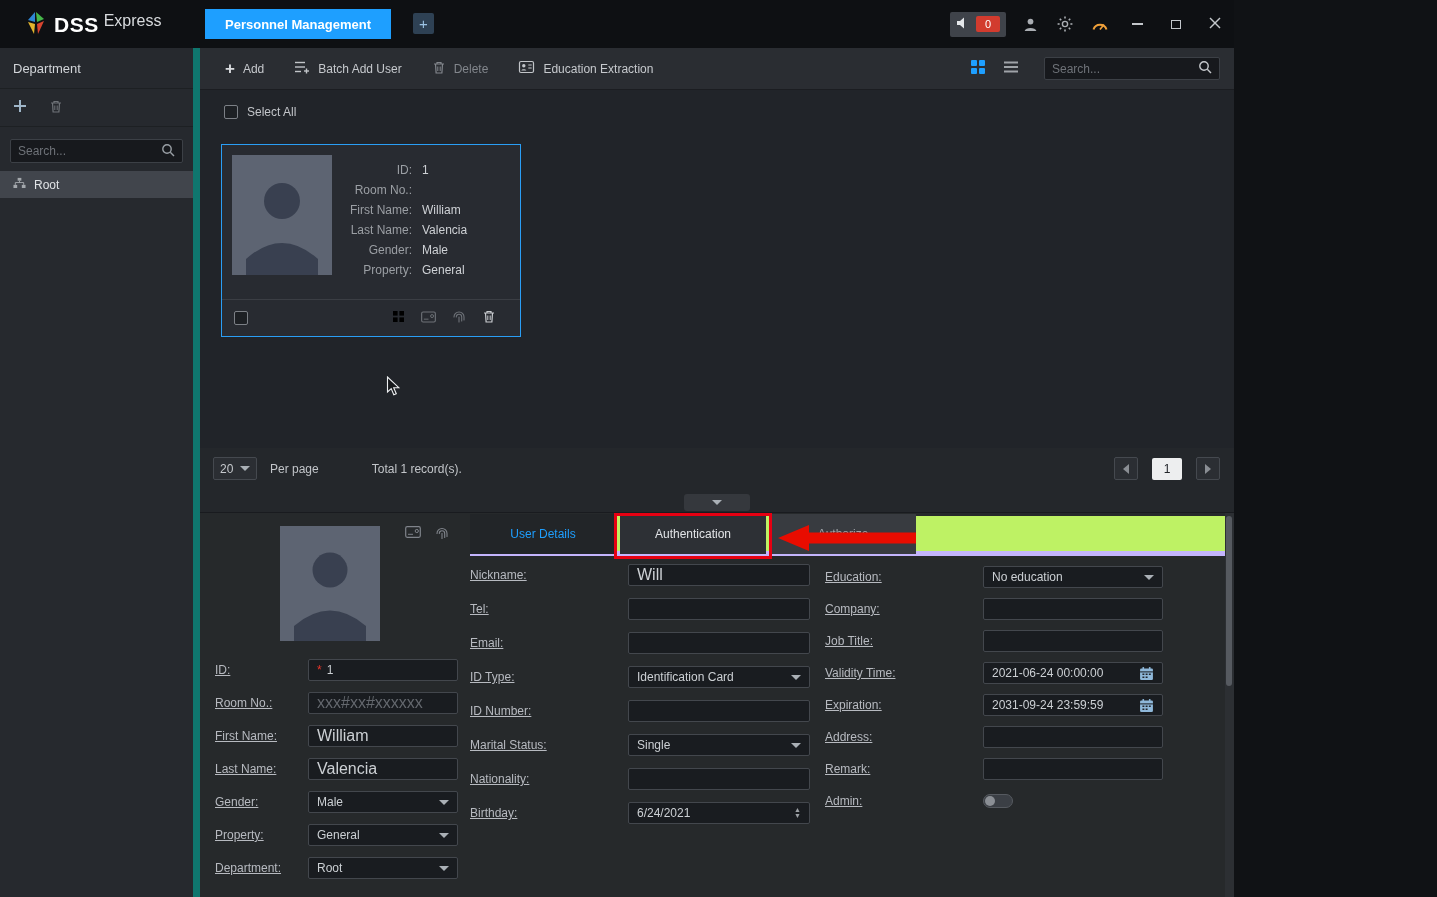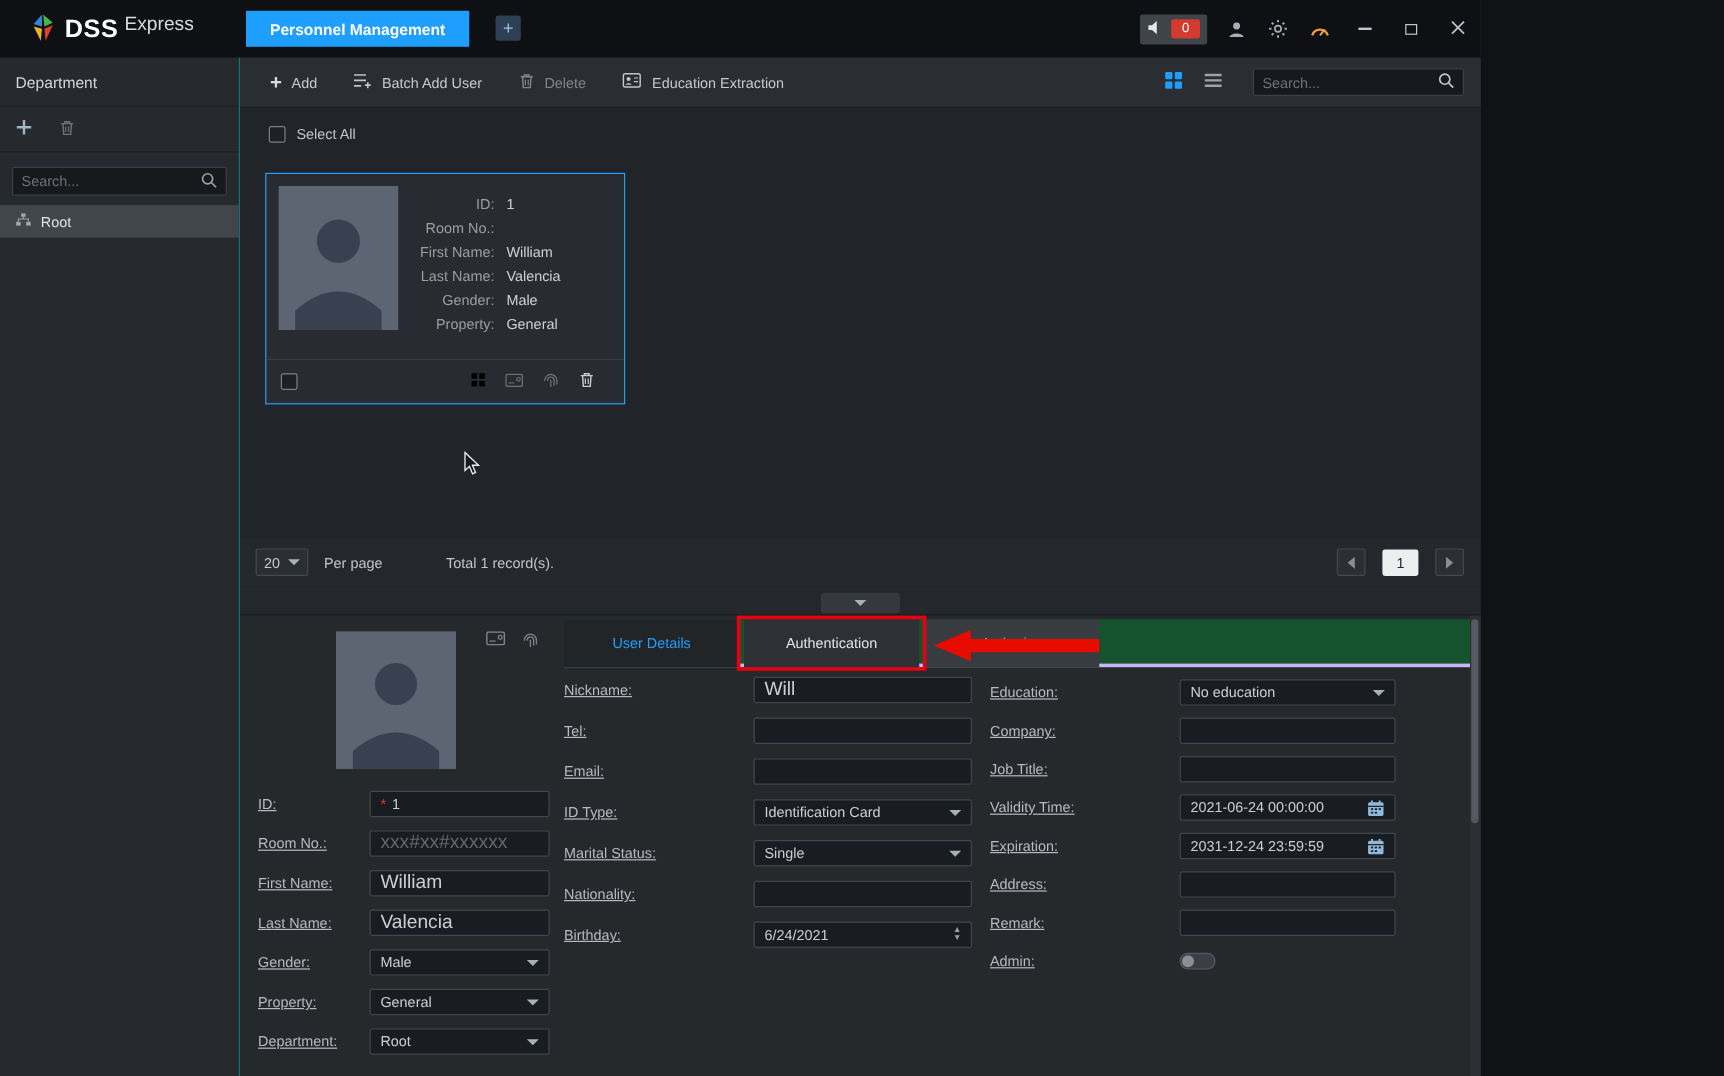--- a/index.html
+++ b/index.html
@@ -19,21 +19,21 @@
   .tb-right { position:absolute; right:6px; top:0; height:48px; display:flex; align-items:center; gap:13px; }
   .sound-btn { display:flex; align-items:center; gap:6px; background:#3f434a; border-radius:2px; padding:4px 6px; cursor:pointer; }
   .badge { background:#d23b2e; color:#fff; font-size:11px; min-width:24px; height:16px; line-height:16px;
            text-align:center; border-radius:2px; }
   .tb-icon { width:22px; height:22px; display:flex; align-items:center; justify-content:center; cursor:pointer; }
   .wc { width:26px; height:26px; display:flex; align-items:center; justify-content:center; cursor:pointer; }
   .wc-min-bar { width:11px; height:2px; background:#c3c7cb; }
   .wc-max-box { width:10px; height:9px; border:1.5px solid #c3c7cb; }
 
   
-  .sidebar { position:absolute; top:48px; left:0; width:200px; bottom:0; background:#26292e; border-right:1px solid #0f766e; }
+  .sidebar { position:absolute; top:48px; left:0; width:200px; bottom:0; background:#26292e; border-right:7px solid #0f766e; }
   .sb-header { height:41px; display:flex; align-items:center; padding-left:13px; color:#d2d5d9; font-size:13px;
                border-bottom:1px solid #1d2023; }
   .sb-actions { height:38px; display:flex; align-items:center; gap:22px; padding-left:13px; border-bottom:1px solid #1d2023; }
   .sb-search { margin:12px 10px 8px 10px; height:24px; background:#17191d; border:1px solid #3c4046; border-radius:2px;
                display:flex; align-items:center; padding:0 7px; }
   .sb-search input { flex:1; background:transparent; border:none; outline:none; color:#c6c9cd; font-size:12px; width:120px; }
   .sb-search input::placeholder { color:#6e7artifact; color:#6e7278; }
   .sb-item { height:27px; display:flex; align-items:center; gap:8px; padding-left:13px; background:#41454c; color:#e0e3e6;
              cursor:pointer; margin-top:6px; }
 
@@ -98,22 +98,22 @@
   .box { background:#191c20; border:1px solid #43474d; border-radius:2px; height:22px; display:flex;
          align-items:center; padding:0 8px; color:#ccd0d4; cursor:pointer; }
   .sel { justify-content:space-between; }
   .w150 { width:150px; } .w182 { width:182px; } .w180 { width:180px; }
   .req { color:#e8352a; margin-right:5px; }
   .spincol { margin-left:auto; display:flex; flex-direction:column; line-height:6px; font-size:7px; color:#9ca0a5; }
   .cal { margin-left:auto; display:flex; }
   .toggle { width:30px; height:14px; background:#3b3f45; border:1px solid #565a60; border-radius:8px; position:relative; cursor:pointer; }
   .toggle .knob { position:absolute; left:1px; top:1px; width:10px; height:10px; border-radius:50%; background:#8b8f95; }
 
-  .tabstrip { position:absolute; left:270px; right:9px; top:3px; height:40px; background:#14532d;
-              border-bottom:3px solid #c4b5fd; display:flex; }
+  .tabstrip { position:absolute; left:270px; right:9px; top:3px; height:40px; background:#bef264;
+              border-bottom:5px solid #c4b5fd; display:flex;align-items:center; }
   .tab { width:146px; height:40px; margin-right:4px; display:flex; align-items:center; justify-content:center;
          cursor:pointer; background:#383b40; color:#9fa3a8; }
   .tab.active { background:#222528; color:#1e9fff; }
   .tab.auth { background:#2d3035; color:#e2e4e7; }
 
   .mform { position:absolute; left:270px; top:51px; display:flex; flex-direction:column; gap:12px; }
   .rform { position:absolute; left:625px; top:53px; display:flex; flex-direction:column; gap:10px; }
 
   .anno-rect { position:absolute; left:414px; top:0px; width:158px; height:46px; border:3px solid #e60012; z-index:6; pointer-events:none; }
   .anno-arrow { position:absolute; left:576px; top:10px; z-index:7; pointer-events:none; }
@@ -528,20 +528,24 @@
           <input class="ti w182" style="">
         </div>
         <div class="frow">
           <span class="flabel mw">ID Type:</span>
           <div class="box sel w182">
             <span>Identification Card</span>
             <span class="chev-down"></span>
           </div>
         </div>
         <div class="frow">
+          <span class="flabel mw">ID Number:</span>
+          <input class="ti w182" style="">
+        </div>
+        <div class="frow">
           <span class="flabel mw">Marital Status:</span>
           <div class="box sel w182">
             <span>Single</span>
             <span class="chev-down"></span>
           </div>
         </div>
         <div class="frow">
           <span class="flabel mw">Nationality:</span>
           <input class="ti w182" style="">
         </div>
@@ -590,21 +594,21 @@
                     <rect x="3.2" y="9.8" width="1.8" height="1.4"></rect>
                     <rect x="6.2" y="9.8" width="1.8" height="1.4"></rect>
                   </g>
                 </svg>
             </span>
           </div>
         </div>
         <div class="frow">
           <span class="flabel rw">Expiration:</span>
           <div class="box w180">
-            <span>2031-12-24 23:59:59</span>
+            <span>2031-09-24 23:59:59</span>
             <span class="cal">
               <svg width="15" height="15" viewBox="0 0 14 14">
                   <rect x="1" y="2.4" width="12" height="10.6" rx="1.2" fill="#8fb8da"></rect>
                   <line x1="1" y1="5.5" x2="13" y2="5.5" stroke="#20242a"></line>
                   <line x1="4" y1="1" x2="4" y2="3.4" stroke="#8fb8da" stroke-width="1.5"></line>
                   <line x1="10" y1="1" x2="10" y2="3.4" stroke="#8fb8da" stroke-width="1.5"></line>
                   <g fill="#20242a">
                     <rect x="3.2" y="7" width="1.8" height="1.4"></rect>
                     <rect x="6.2" y="7" width="1.8" height="1.4"></rect>
                     <rect x="9.2" y="7" width="1.8" height="1.4"></rect>

